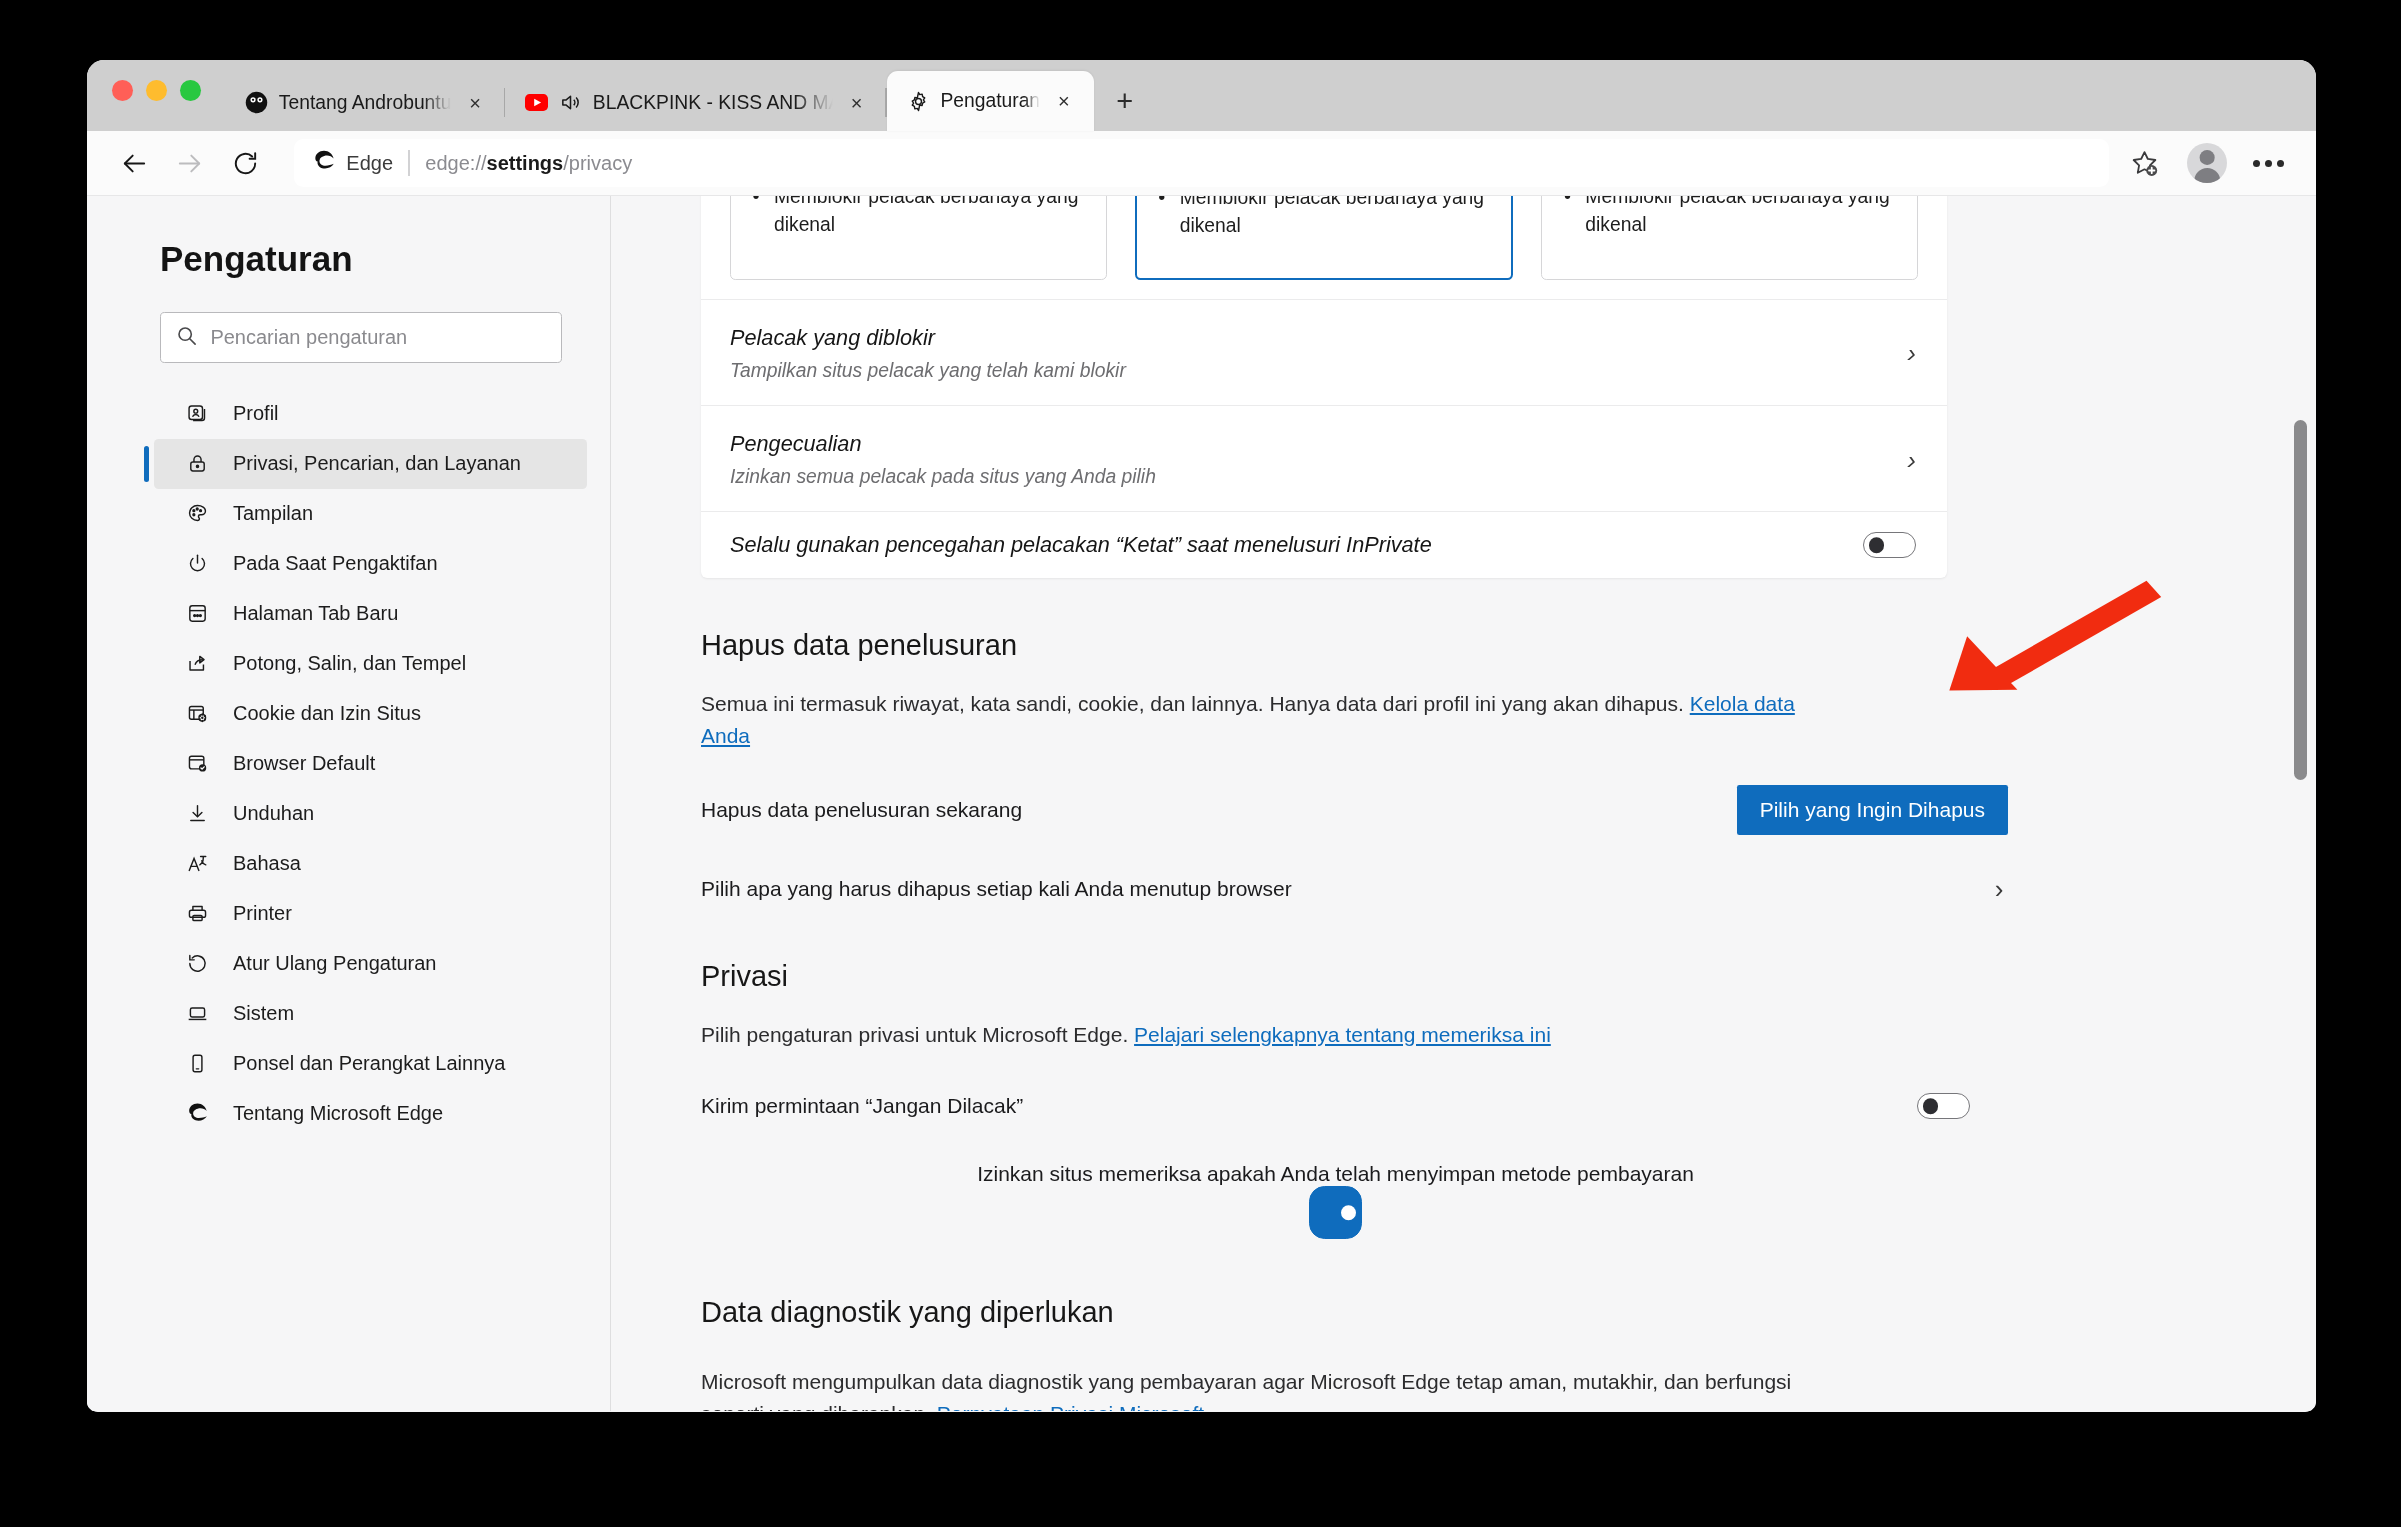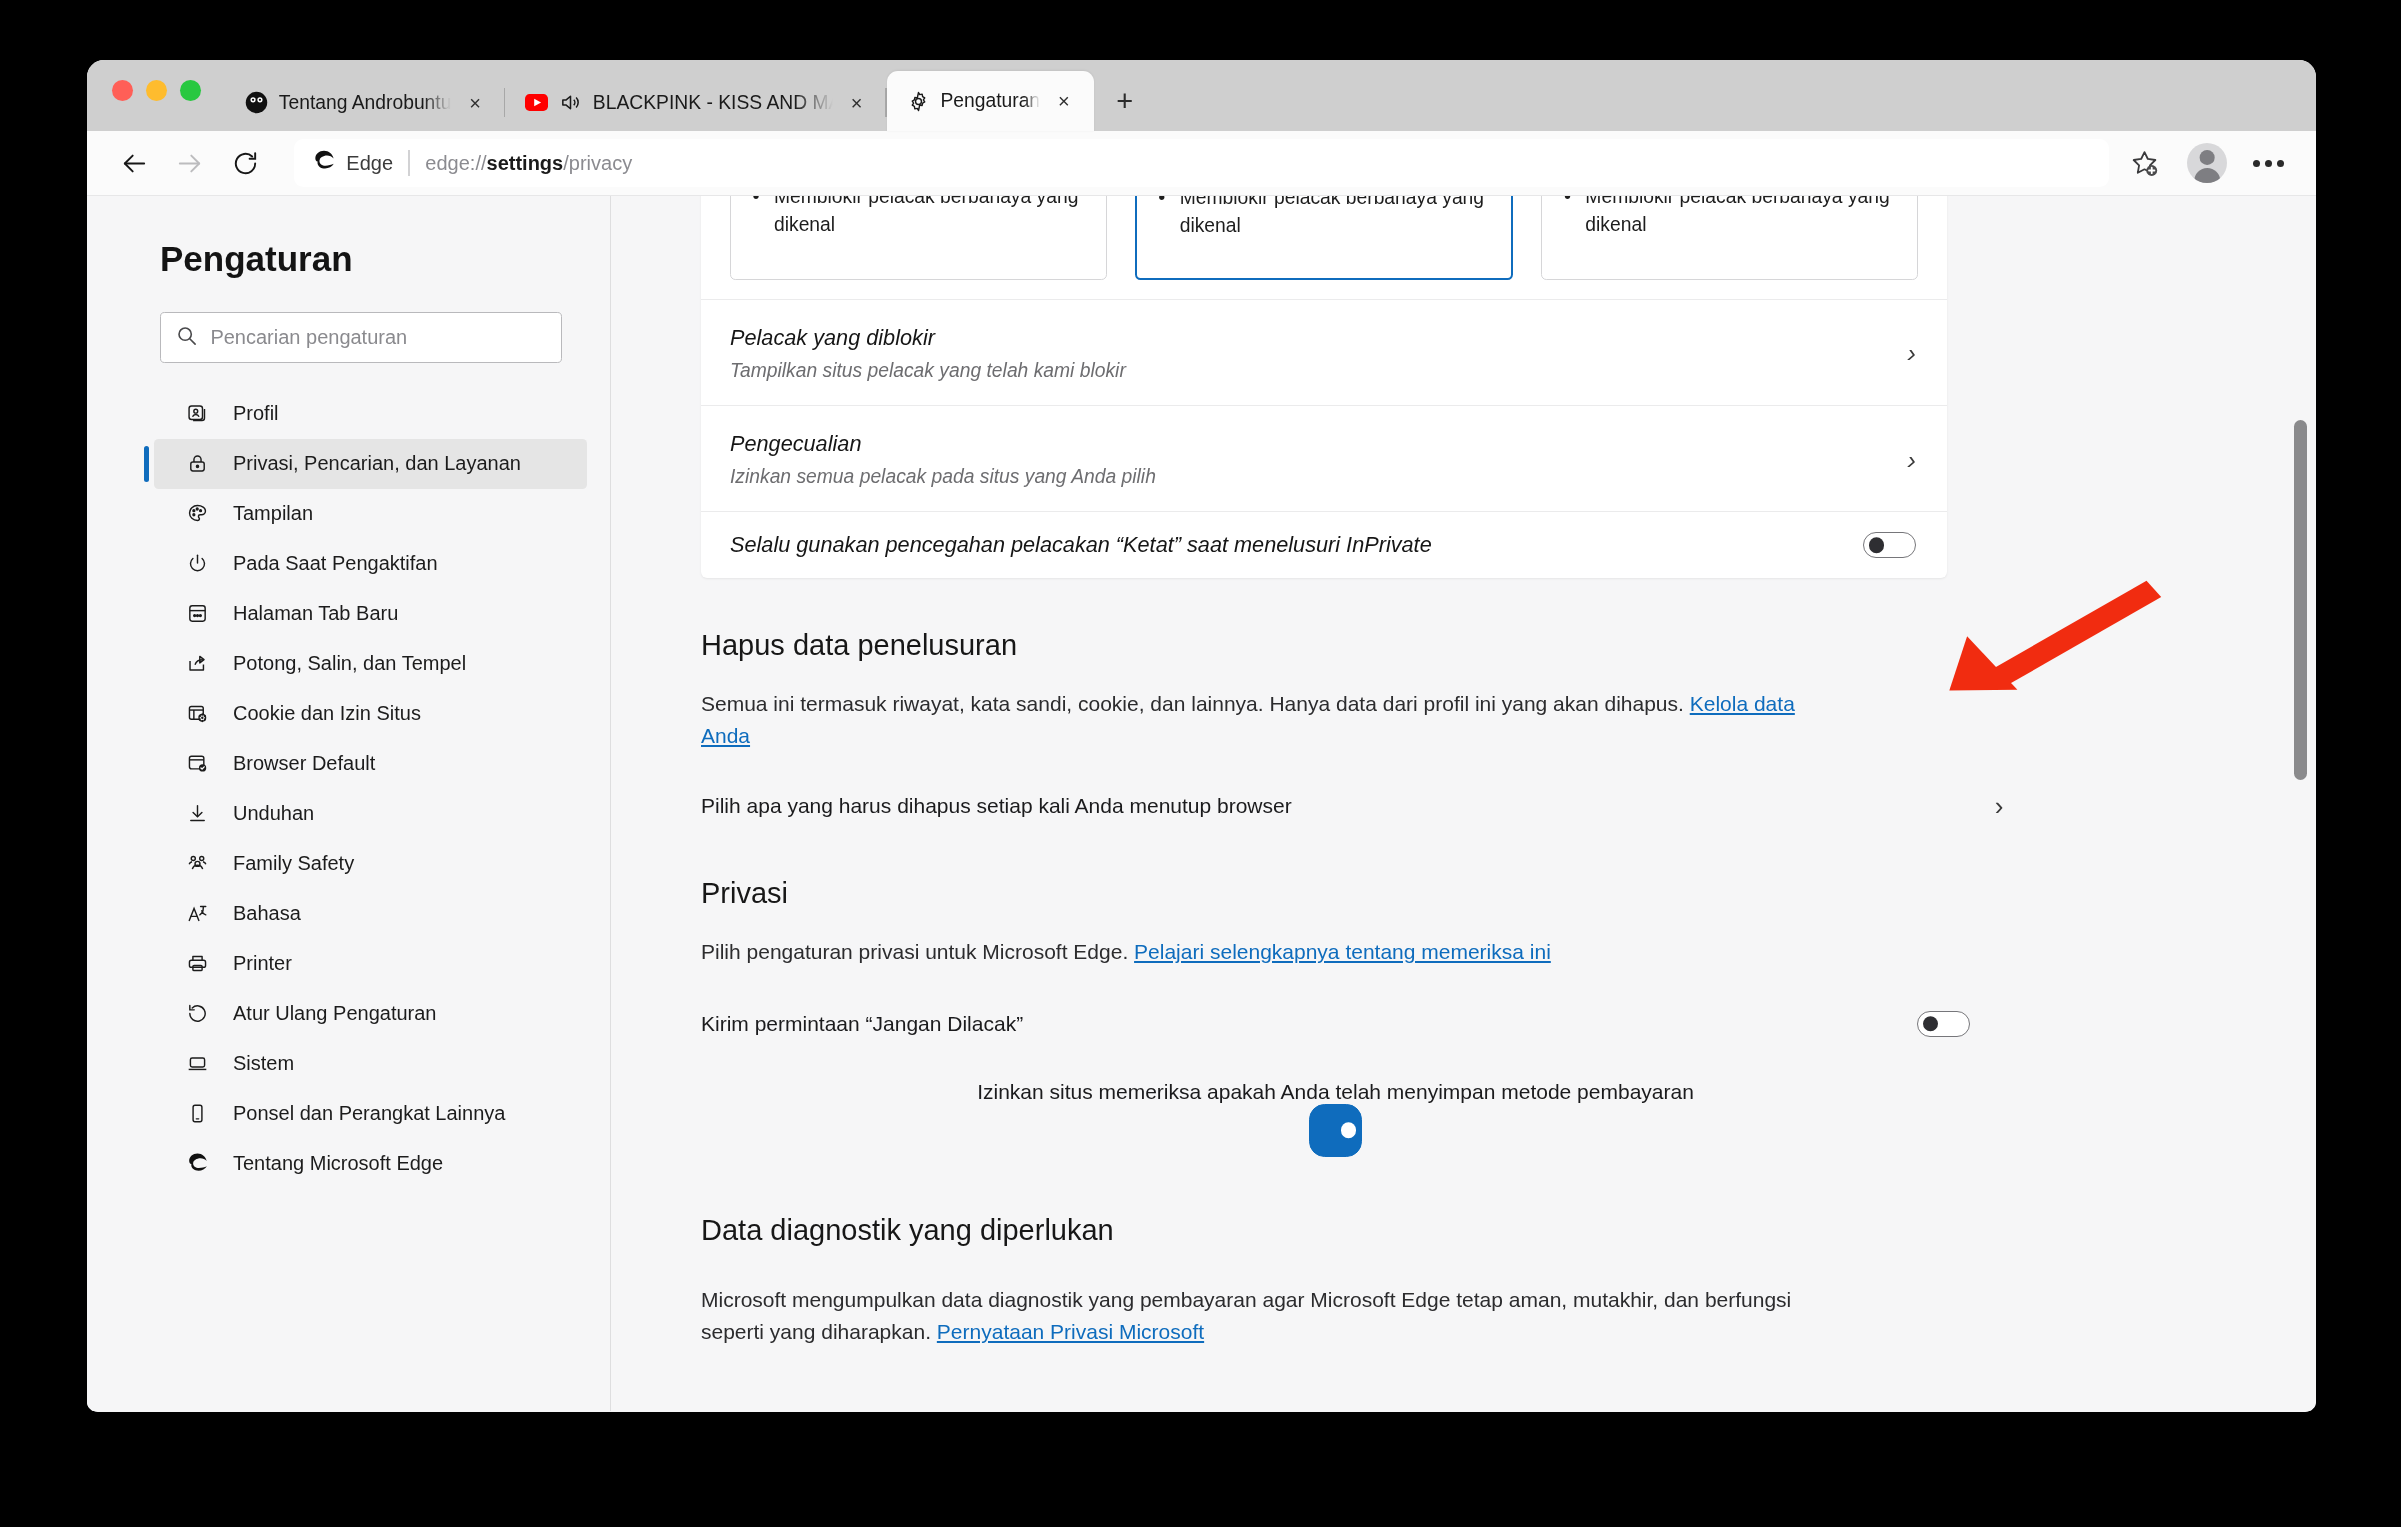--- a/index.html
+++ b/index.html
@@ -584,32 +584,20 @@
           <span class="navicon">
             <svg width="23" height="23" viewBox="0 0 24 24" fill="none" stroke="#1c1c1c" stroke-width="1.5" stroke-linecap="round" stroke-linejoin="round">
               <path d="M12 3.8v11.4"></path>
                 <path d="M7.4 11l4.6 4.4 4.6-4.4"></path>
                 <path d="M5 19.3h14"></path>
             </svg>
           </span>
           <span>Unduhan</span>
         </div>
 
-        <div class="navitem">
-          <span class="navicon">
-            <svg width="23" height="23" viewBox="0 0 24 24" fill="none" stroke="#1c1c1c" stroke-width="1.5">
-              <circle cx="7.6" cy="6.7" r="2.1"></circle>
-                <circle cx="16.4" cy="6.7" r="2.1"></circle>
-              <circle cx="12" cy="12.4" r="2.6"></circle>
-              <path d="M6.6 17.9a5.6 5.6 0 0 1 10.8 0"></path>
-              <path d="M3.3 12.8a3.8 3.8 0 0 1 3-2.6M20.7 12.8a3.8 3.8 0 0 0-3-2.6"></path>
-            </svg>
-          </span>
-          <span>Family Safety</span>
-        </div>
 
         <div class="navitem">
           <span class="navicon">
             <svg width="23" height="23" viewBox="0 0 24 24" fill="none" stroke="#1c1c1c" stroke-width="1.5" stroke-linecap="round">
               <path d="M3.4 19.2l5-12.4 5 12.4"></path>
                 <path d="M5.3 15h6.2"></path>
               <path d="M15.2 4.6h5.4M18 4.6v2c0 3-1.6 5.6-3.6 6.8M16.4 9.2c.7 2.1 2.3 3.6 4.2 4.2"></path>
             </svg>
           </span>
           <span>Bahasa</span>
@@ -714,20 +702,24 @@
             <div class="toggle off"></div>
           </div>
         </div>
 
         <div class="sect-h">Hapus data penelusuran</div>
         <div class="sect-p">
           <span>Semua ini termasuk riwayat, kata sandi, cookie, dan lainnya. Hanya data dari profil ini yang akan dihapus.</span>
           <a class="link" href="#">Kelola data Anda</a>
         </div>
 
+        <div class="srow" style="margin-top:32.5px;">
+          <div class="st">Hapus data penelusuran sekarang</div>
+          <button id="btn-clear">Pilih yang Ingin Dihapus</button>
+        </div>
 
         <div class="srow" style="margin-top:34px;">
           <div class="st">Pilih apa yang harus dihapus setiap kali Anda menutup browser</div>
           <div class="chev">›</div>
         </div>
 
         <div class="sect-h">Privasi</div>
         <div class="sect-p">
           <span>Pilih pengaturan privasi untuk Microsoft Edge.</span>
           <a class="link" href="#">Pelajari selengkapnya tentang memeriksa ini</a>

